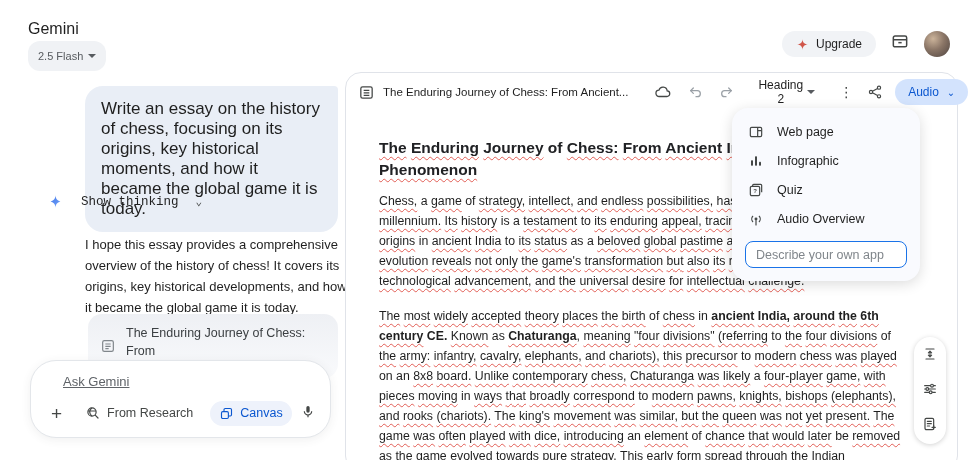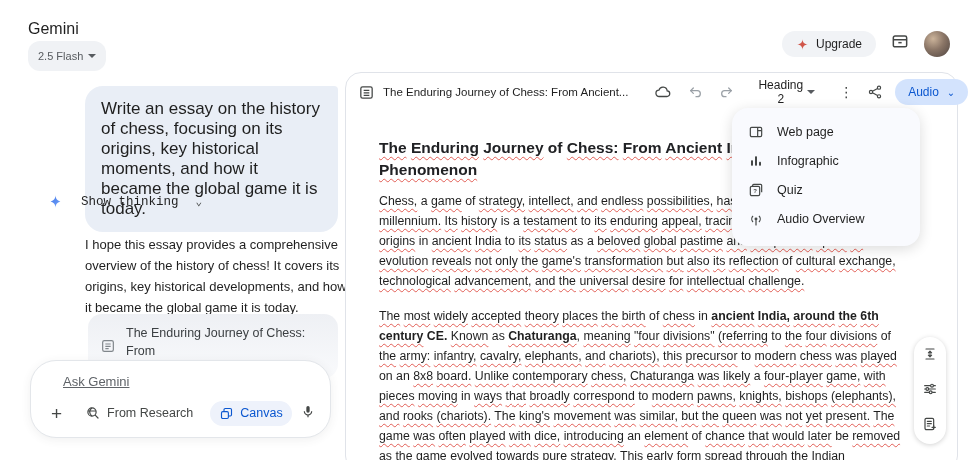--- a/index.html
+++ b/index.html
@@ -297,20 +297,21 @@
       <button class="menu-item">
         <span class="icon">
           <svg width="16" height="16" viewBox="0 0 24 24" fill="none" stroke="#444746" stroke-width="1.8">
             <circle cx="12" cy="12" r="2.2" fill="#444746" stroke="none"></circle>
             <path d="M7.5 16.5 a6.4 6.4 0 0 1 0 -9 M16.5 7.5 a6.4 6.4 0 0 1 0 9"></path>
             <path d="M12 14.5 V21" stroke-linecap="round"></path>
           </svg>
         </span>
         <span>Audio Overview</span>
       </button>
+      <input class="menu-input" type="text" placeholder="Describe your own app" style="">
     </div>
 
     <div class="float-tools">
       <button>
         <span class="icon">
           <svg width="16" height="16" viewBox="0 0 24 24" fill="none" stroke="#444746" stroke-width="1.8" stroke-linecap="round" stroke-linejoin="round">
             <path d="M6 4.5 h12 M6 19.5 h12"></path>
               <path d="M12 8 v8 M9.6 10.2 L12 7.8 l2.4 2.4 M9.6 13.8 L12 16.2 l2.4 -2.4"></path>
           </svg>
         </span>

